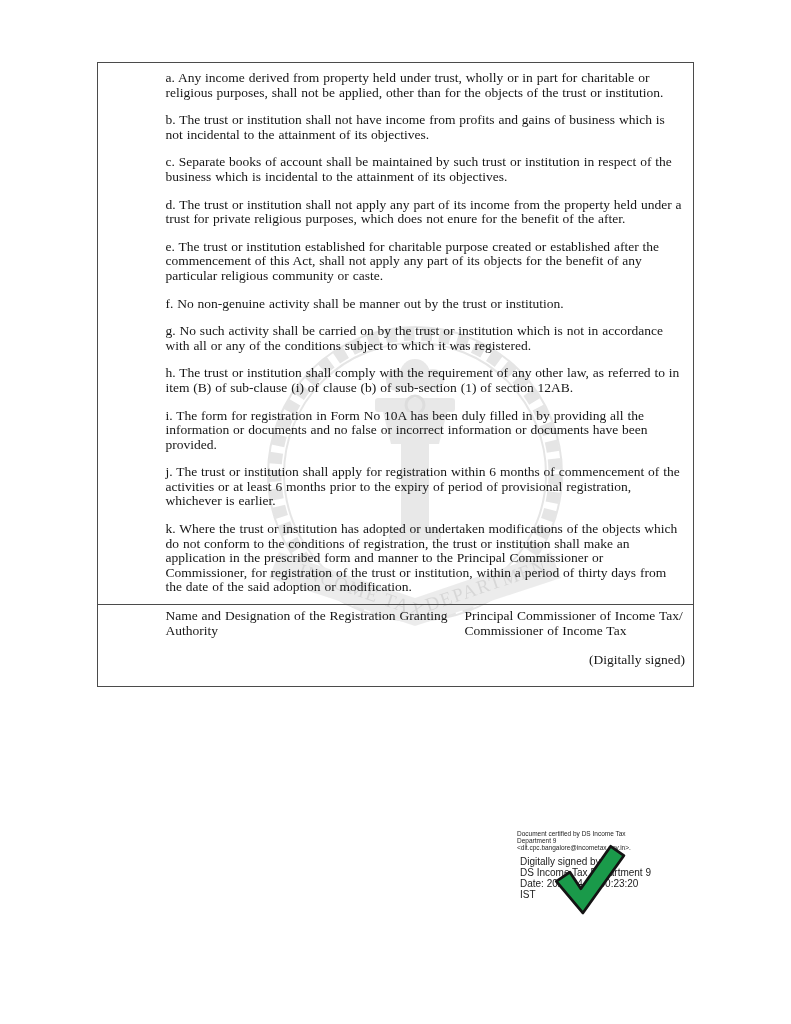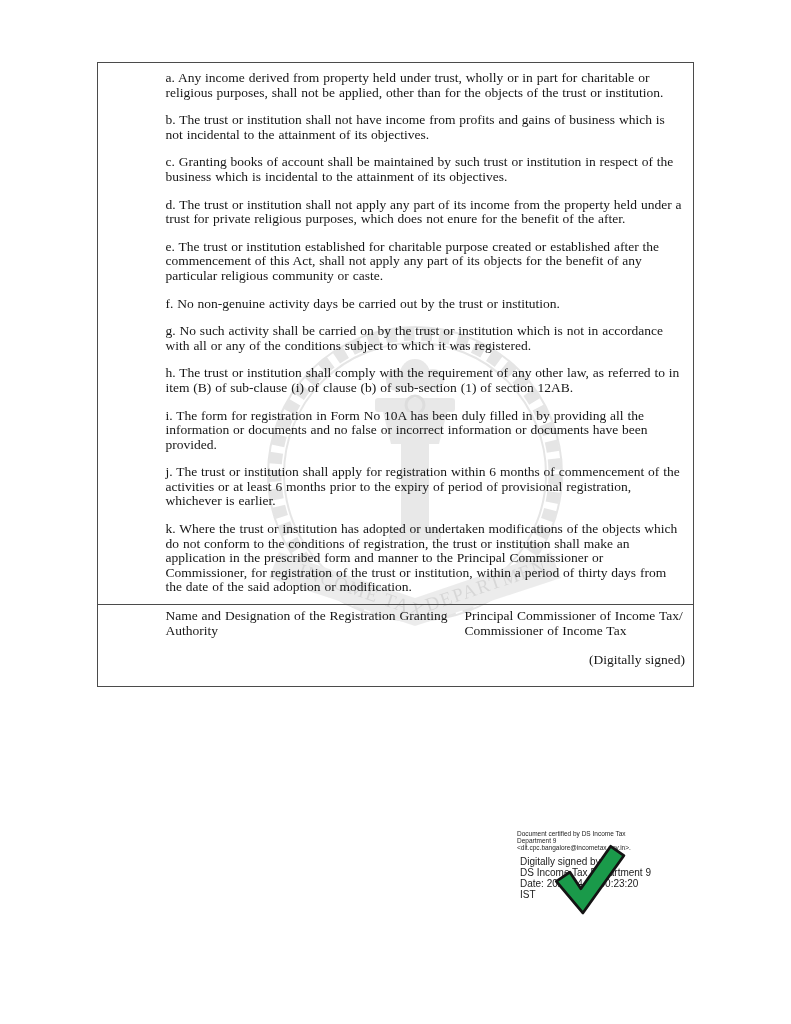--- a/index.html
+++ b/index.html
@@ -111,30 +111,30 @@
     </colgroup>
     <tbody>
       <tr class="first-row">
         <td class="left-col" rowspan="11"></td>
         <td class="cond" colspan="2">a. Any income derived from property held under trust, wholly or in part for charitable or religious purposes, shall not be applied, other than for the objects of the trust or institution.</td>
       </tr>
       <tr>
         <td class="cond" colspan="2">b. The trust or institution shall not have income from profits and gains of business which is not incidental to the attainment of its objectives.</td>
       </tr>
       <tr>
-        <td class="cond" colspan="2">c. Granting books of account shall be maintained by such trust or institution in respect of the business which is incidental to the attainment of its objectives.</td>
+        <td class="cond" colspan="2">c. Separate books of account shall be maintained by such trust or institution in respect of the business which is incidental to the attainment of its objectives.</td>
       </tr>
       <tr>
         <td class="cond" colspan="2">d. The trust or institution shall not apply any part of its income from the property held under a trust for private religious purposes, which does not enure for the benefit of the after.</td>
       </tr>
       <tr>
         <td class="cond" colspan="2">e. The trust or institution established for charitable purpose created or established after the commencement of this Act, shall not apply any part of its objects for the benefit of any particular religious community or caste.</td>
       </tr>
       <tr>
-        <td class="cond" colspan="2">f. No non-genuine activity days be carried out by the trust or institution.</td>
+        <td class="cond" colspan="2">f. No non-genuine activity shall be manner out by the trust or institution.</td>
       </tr>
       <tr>
         <td class="cond" colspan="2">g. No such activity shall be carried on by the trust or institution which is not in accordance with all or any of the conditions subject to which it was registered.</td>
       </tr>
       <tr>
         <td class="cond" colspan="2">h. The trust or institution shall comply with the requirement of any other law, as referred to in item (B) of sub-clause (i) of clause (b) of sub-section (1) of section 12AB.</td>
       </tr>
       <tr>
         <td class="cond" colspan="2">i. The form for registration in Form No 10A has been duly filled in by providing all the information or documents and no false or incorrect information or documents have been provided.</td>
       </tr>

